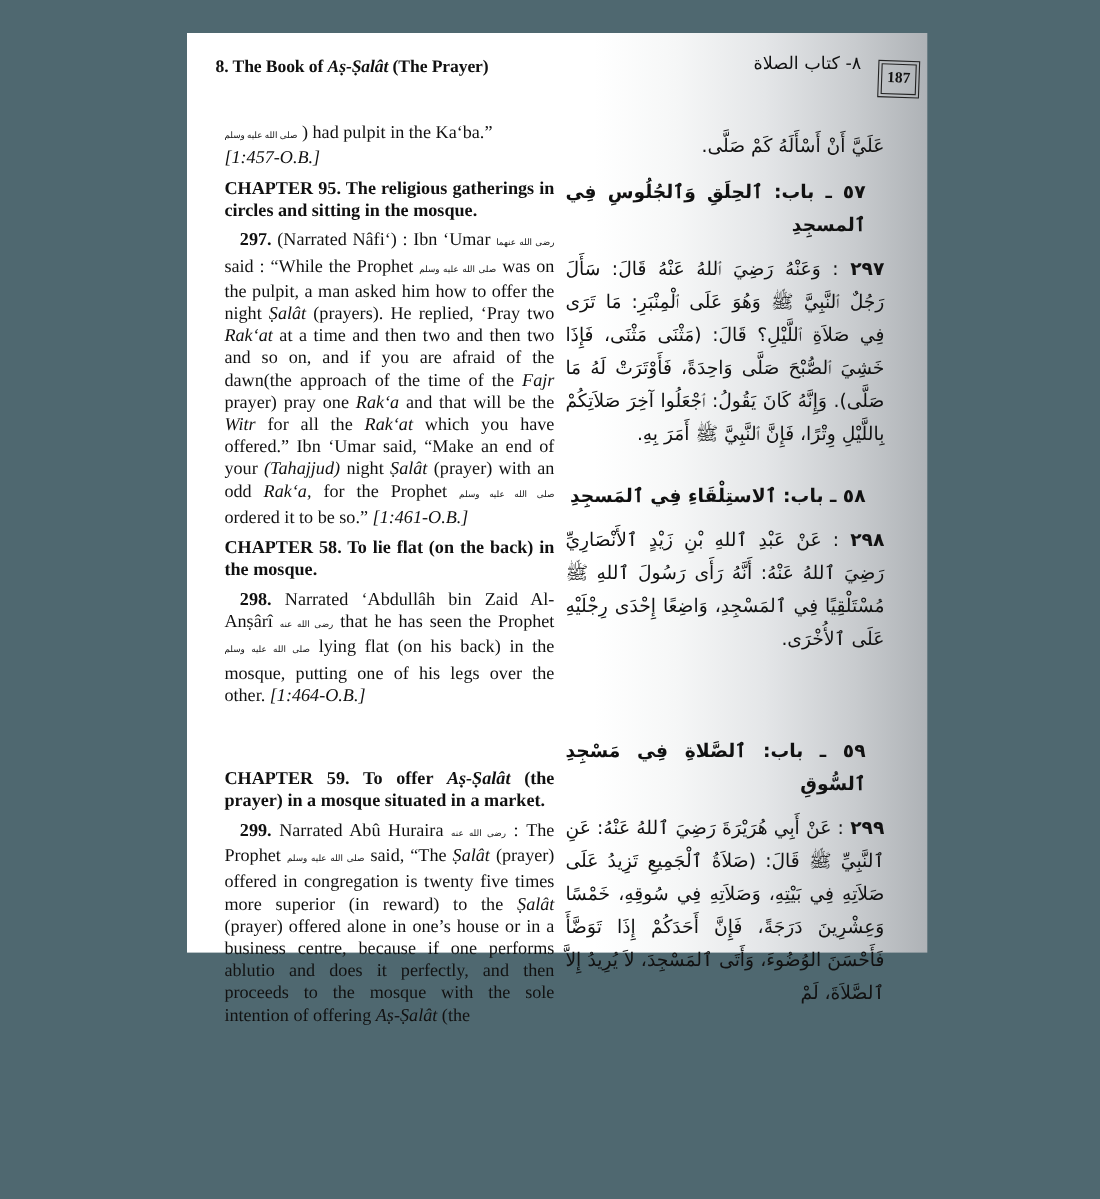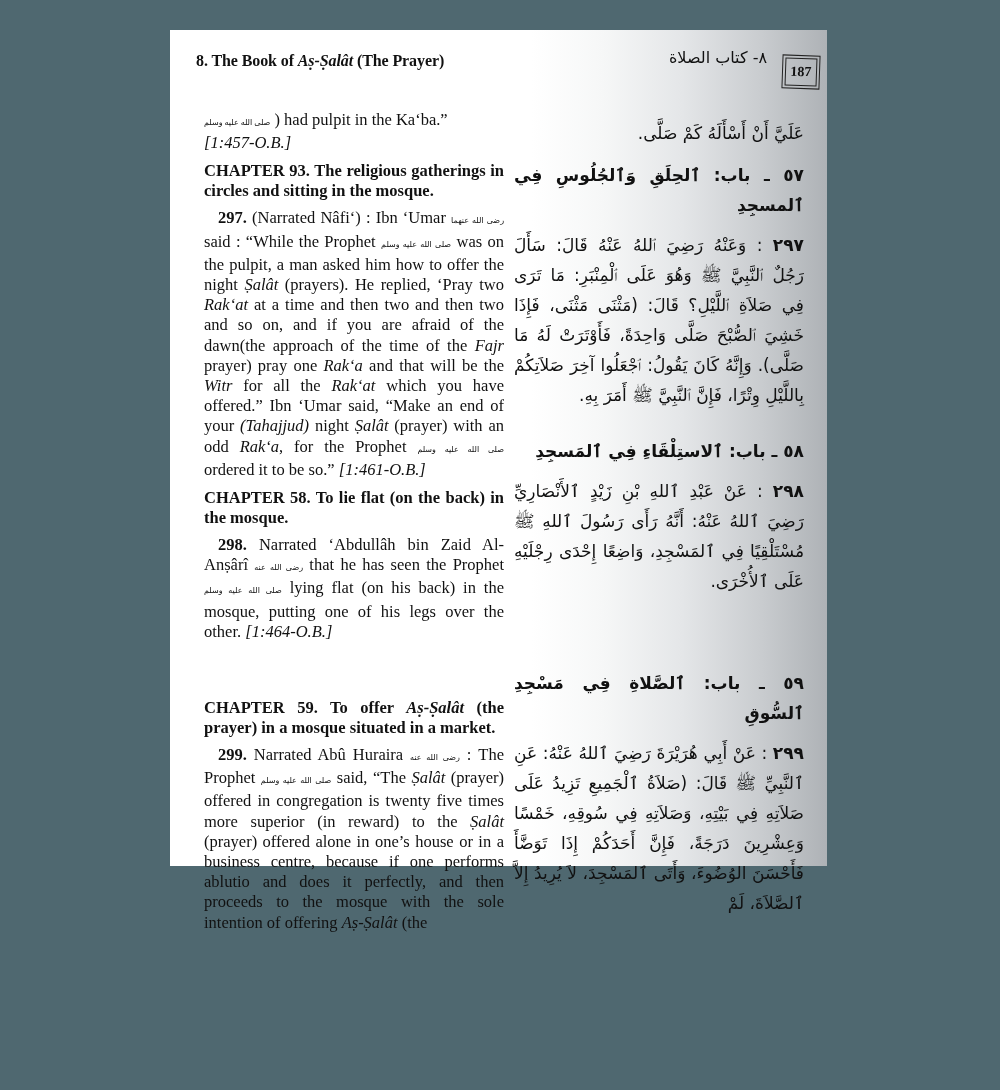--- a/index.html
+++ b/index.html
@@ -3,20 +3,21 @@
 <meta charset="utf-8">
 <style>
   html, body { margin:0; padding:0; }
   body {
     width:1000px; height:1090px; background:#4f6870; position:relative; overflow:hidden;
     font-family:"Liberation Serif", "DejaVu Serif", serif; color:#111;
   }
   .page {
     position:absolute; left:170px; top:30px; width:657px; height:836px;
     background: linear-gradient(to right, #ffffff 0%, #ffffff 55%, #f6f7f7 66%, #e4e6e8 78%, #c9cccf 90%, #aeb2b6 100%);
+    padding-left: 16px;
   }
   .header-en {
     position:absolute; left:26px; top:22px; font-weight:bold; font-size:16px; letter-spacing:-0.1px;
   }
   .header-en i { font-style:italic; }
   .header-ar {
     position:absolute; right:60px; top:18px; direction:rtl; font-family:"DejaVu Sans", sans-serif; font-size:16px;
   }
   .page-num {
     position:absolute; right:10px; top:28px; width:30px; height:26px;
@@ -31,41 +32,41 @@
   .col-ar {
     position:absolute; left:344px; top:88px; width:290px; direction:rtl; text-align:justify;
     font-family:"DejaVu Sans", sans-serif; font-size:17px; line-height:30px;
   }
   .chapter { font-weight:bold; font-size:16.5px; line-height:20px; margin-top:8px; margin-bottom:7px; text-align:justify; }
   .chapter i { font-style:italic; }
   .para { text-indent:14px; margin:0; }
   .para b { font-weight:bold; }
   .ref { font-style:italic; }
   .honor { font-family:Liberation Serif, serif; font-size:8px; direction:rtl; unicode-bidi:isolate; }
-  .ar-chapter { font-weight:bold; font-size:17px; margin:12px 0 10px 0; }
+  .ar-chapter { font-weight:bold; font-size:17px; margin:12px 17px 10px 0; }
   .ar-para { margin:0; }
   .ar-para b { font-weight:bold; }
   .gap-en { height:48px; }
   .gap-ar { height:60px; }
 </style>
 </head>
 <body>
 
 <div class="page">
 
   <div class="header-en"><span>8. The Book of </span><i>Aṣ-Ṣalât</i><span> (The Prayer)</span></div>
 
   <div class="header-ar">٨- كتاب الصلاة</div>
   <div class="page-num">187</div>
 
   <div class="col-en">
 
     <p class="para" style="text-indent:0"><span class="honor">صلى الله عليه وسلم</span> <span>) had pulpit in the Ka‘ba.”</span><br><span class="ref">[1:457-O.B.]</span></p>
 
-    <div class="chapter">CHAPTER 93. The religious gatherings in circles and sitting in the mosque.</div>
+    <div class="chapter">CHAPTER 95. The religious gatherings in circles and sitting in the mosque.</div>
 
     <p class="para"><b>297.</b><span> (Narrated Nâfi‘) : Ibn ‘Umar </span><span class="honor">رضى الله عنهما</span><span> said : “While the Prophet </span><span class="honor">صلى الله عليه وسلم</span><span> was on the pulpit, a man asked him how to offer the night </span><i>Ṣalât</i><span> (prayers). He replied, ‘Pray two </span><i>Rak‘at</i><span> at a time and then two and then two and so on, and if you are afraid of the dawn(the approach of the time of the </span><i>Fajr</i><span> prayer) pray one </span><i>Rak‘a</i><span> and that will be the </span><i>Witr</i><span> for all the </span><i>Rak‘at</i><span> which you have offered.” Ibn ‘Umar said, “Make an end of your </span><i>(Tahajjud)</i><span> night </span><i>Ṣalât</i><span> (prayer) with an odd </span><i>Rak‘a</i><span>, for the Prophet </span><span class="honor">صلى الله عليه وسلم</span><span> ordered it to be so.” </span><span class="ref">[1:461-O.B.]</span></p>
 
     <div class="chapter">CHAPTER 58. To lie flat (on the back) in the mosque.</div>
 
     <p class="para"><b>298.</b><span> Narrated ‘Abdullâh bin Zaid Al-Anṣârî </span><span class="honor">رضى الله عنه</span><span> that he has seen the Prophet </span><span class="honor">صلى الله عليه وسلم</span><span> lying flat (on his back) in the mosque, putting one of his legs over the other. </span><span class="ref">[1:464-O.B.]</span></p>
 
     <div class="gap-en"></div>
 
     <div class="chapter"><span>CHAPTER 59. To offer </span><i>Aṣ-Ṣalât</i><span> (the prayer) in a mosque situated in a market.</span></div>

